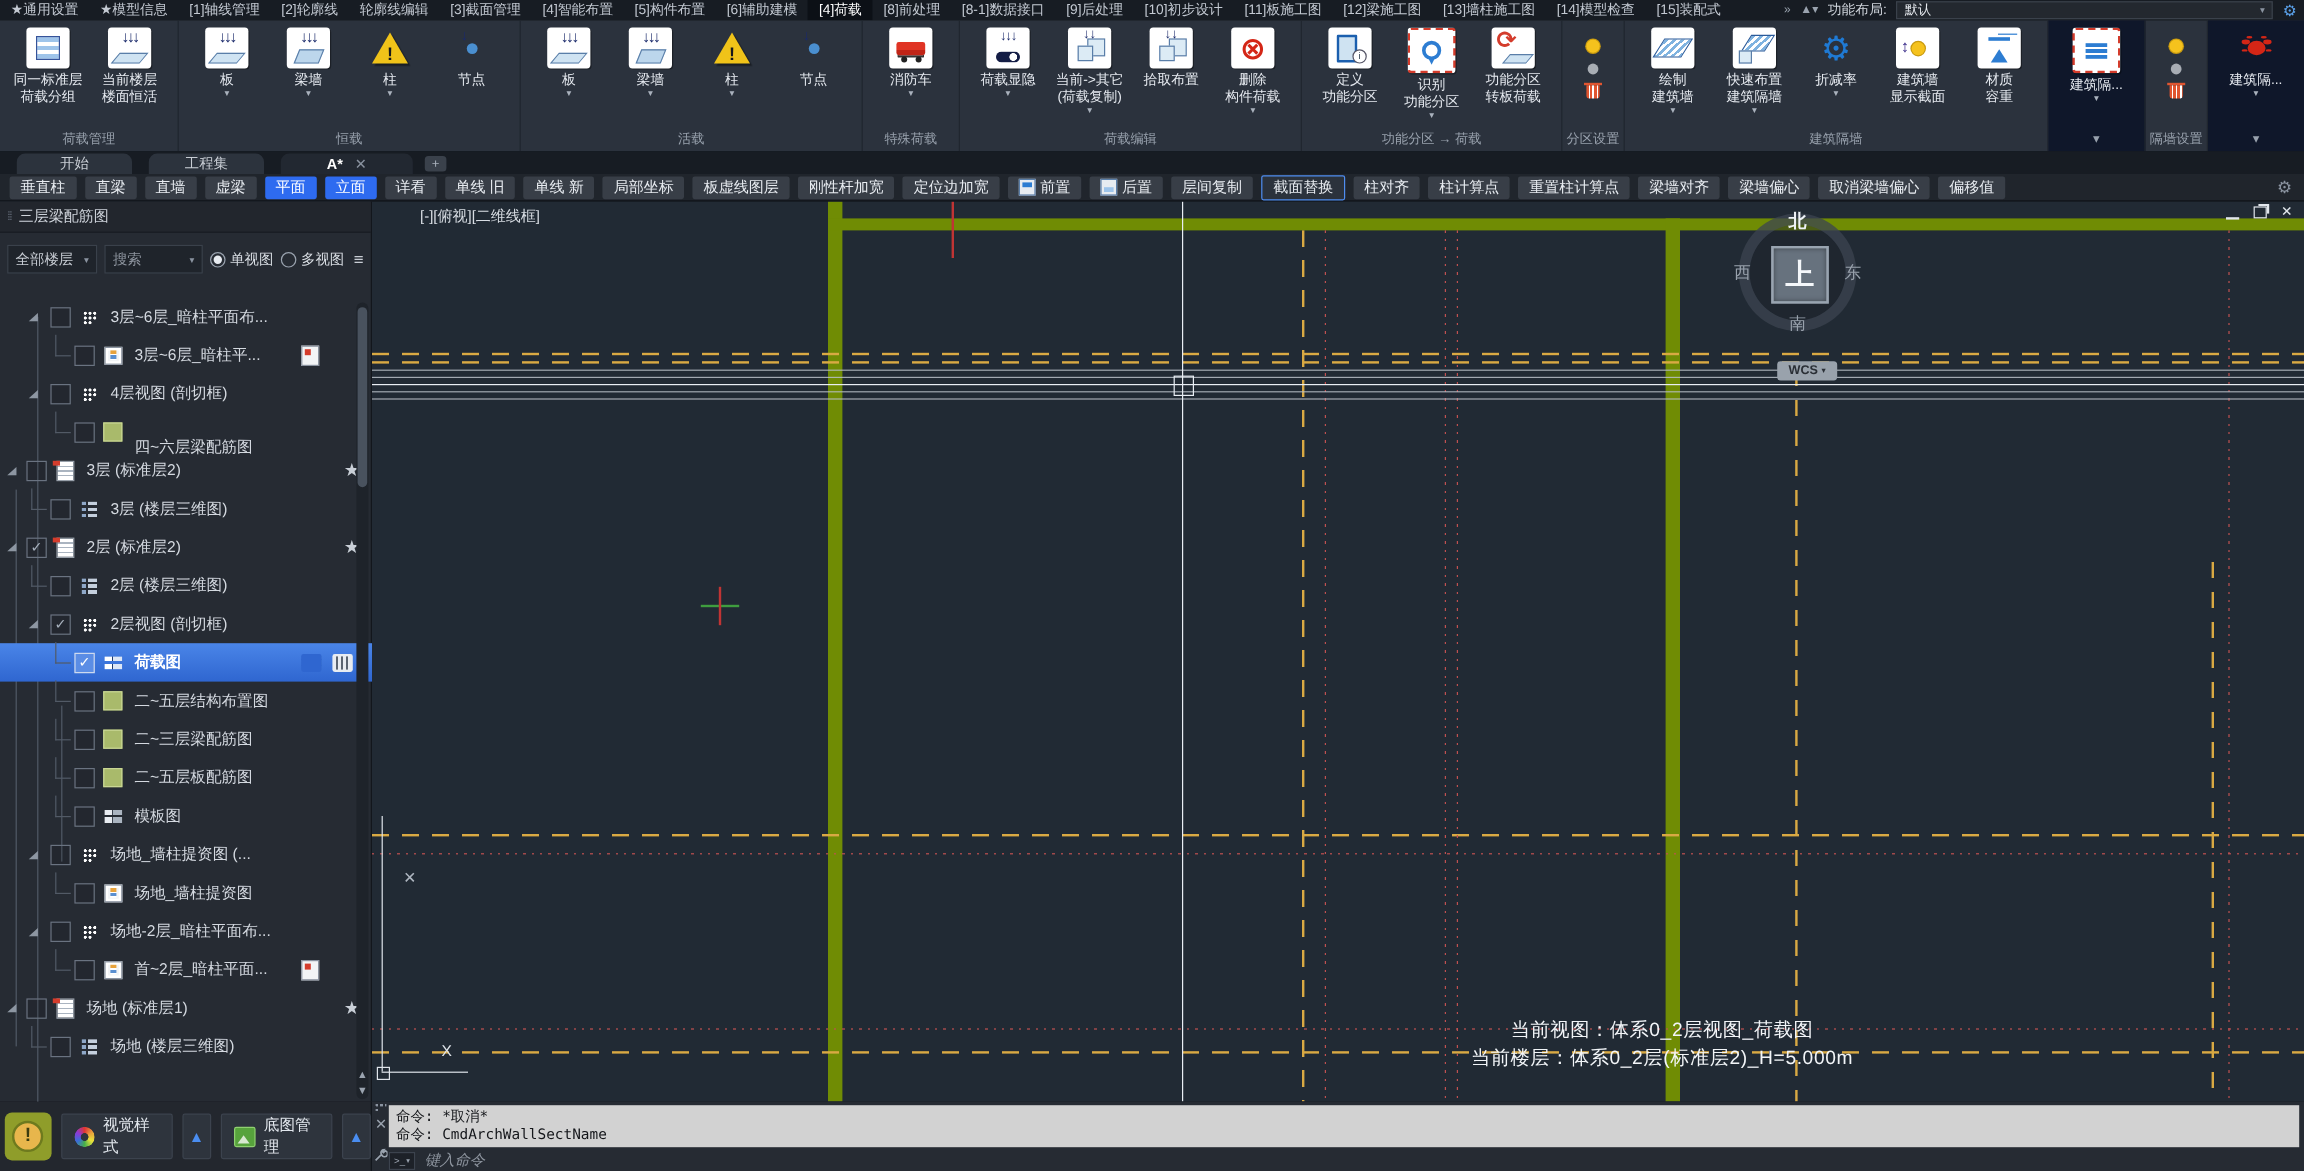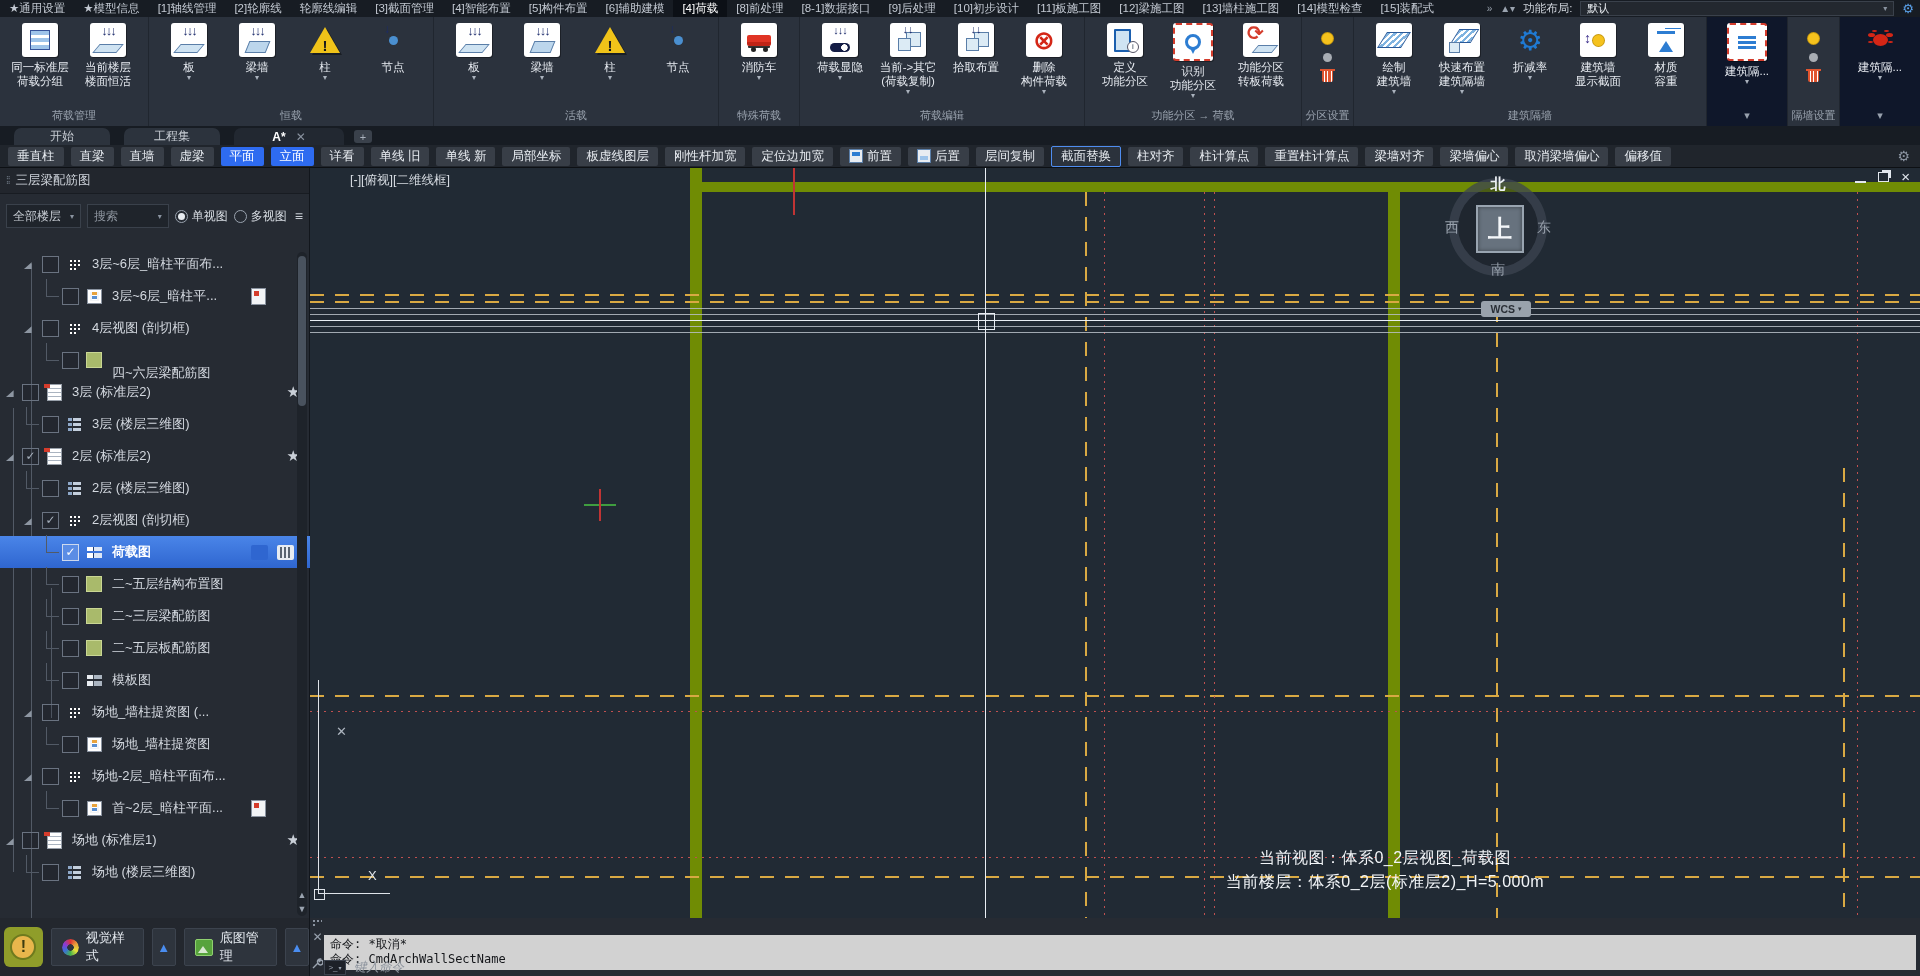--- a/index.html
+++ b/index.html
@@ -202,21 +202,21 @@
   .minicross-r{position:absolute;left:289px;top:321px;width:2px;height:32px;background:#c03434;}
   .status-text{position:absolute;width:800px;text-align:center;color:#f2f5f8;font-size:16px;letter-spacing:.5px;}
 
   
   #cmddock{position:absolute;left:310px;top:918px;width:1610px;height:58px;background:#262b33;}
   #cmd-iconcol{position:absolute;left:1px;top:2px;width:13px;height:54px;display:flex;flex-direction:column;align-items:center;gap:5px;color:#9aa3af;}
   #cmd-grip{width:9px;height:7px;background:repeating-linear-gradient(90deg,#8a93a0 0 2px,transparent 2px 4px),repeating-linear-gradient(#8a93a0 0 2px,transparent 2px 4px);
       background-size:9px 2px,2px 7px;background-repeat:repeat-x,repeat-y;background-position:0 0,0 0;}
   #cmd-x{font-size:12px;line-height:10px;}
   #cmd-wrench{margin-top:8px;}
-  #cmd-history{position:absolute;left:14px;top:17px;right:4px;height:35px;background:#d2d2d2;color:#14161a;
+  #cmd-history{position:absolute;left:14px;top:3px;right:4px;height:35px;background:#d2d2d2;color:#14161a;
       font-family:"DejaVu Sans Mono","Liberation Mono",monospace;font-size:12px;padding:2px 6px;box-sizing:border-box;line-height:15px;}
   #cmd-input{position:absolute;left:14px;top:41px;right:4px;height:16px;display:flex;align-items:center;gap:8px;}
   #prompt-ic{width:20px;height:13px;background:#1d2128;border:1px solid #3c434e;color:#9aa3af;font-size:8px;
       display:flex;align-items:center;justify-content:center;gap:1px;}
   #cmd-placeholder{font-style:italic;color:#8d949e;font-size:12.5px;}
 </style>
 </head>
 <body>
 
 <div id="menubar">

